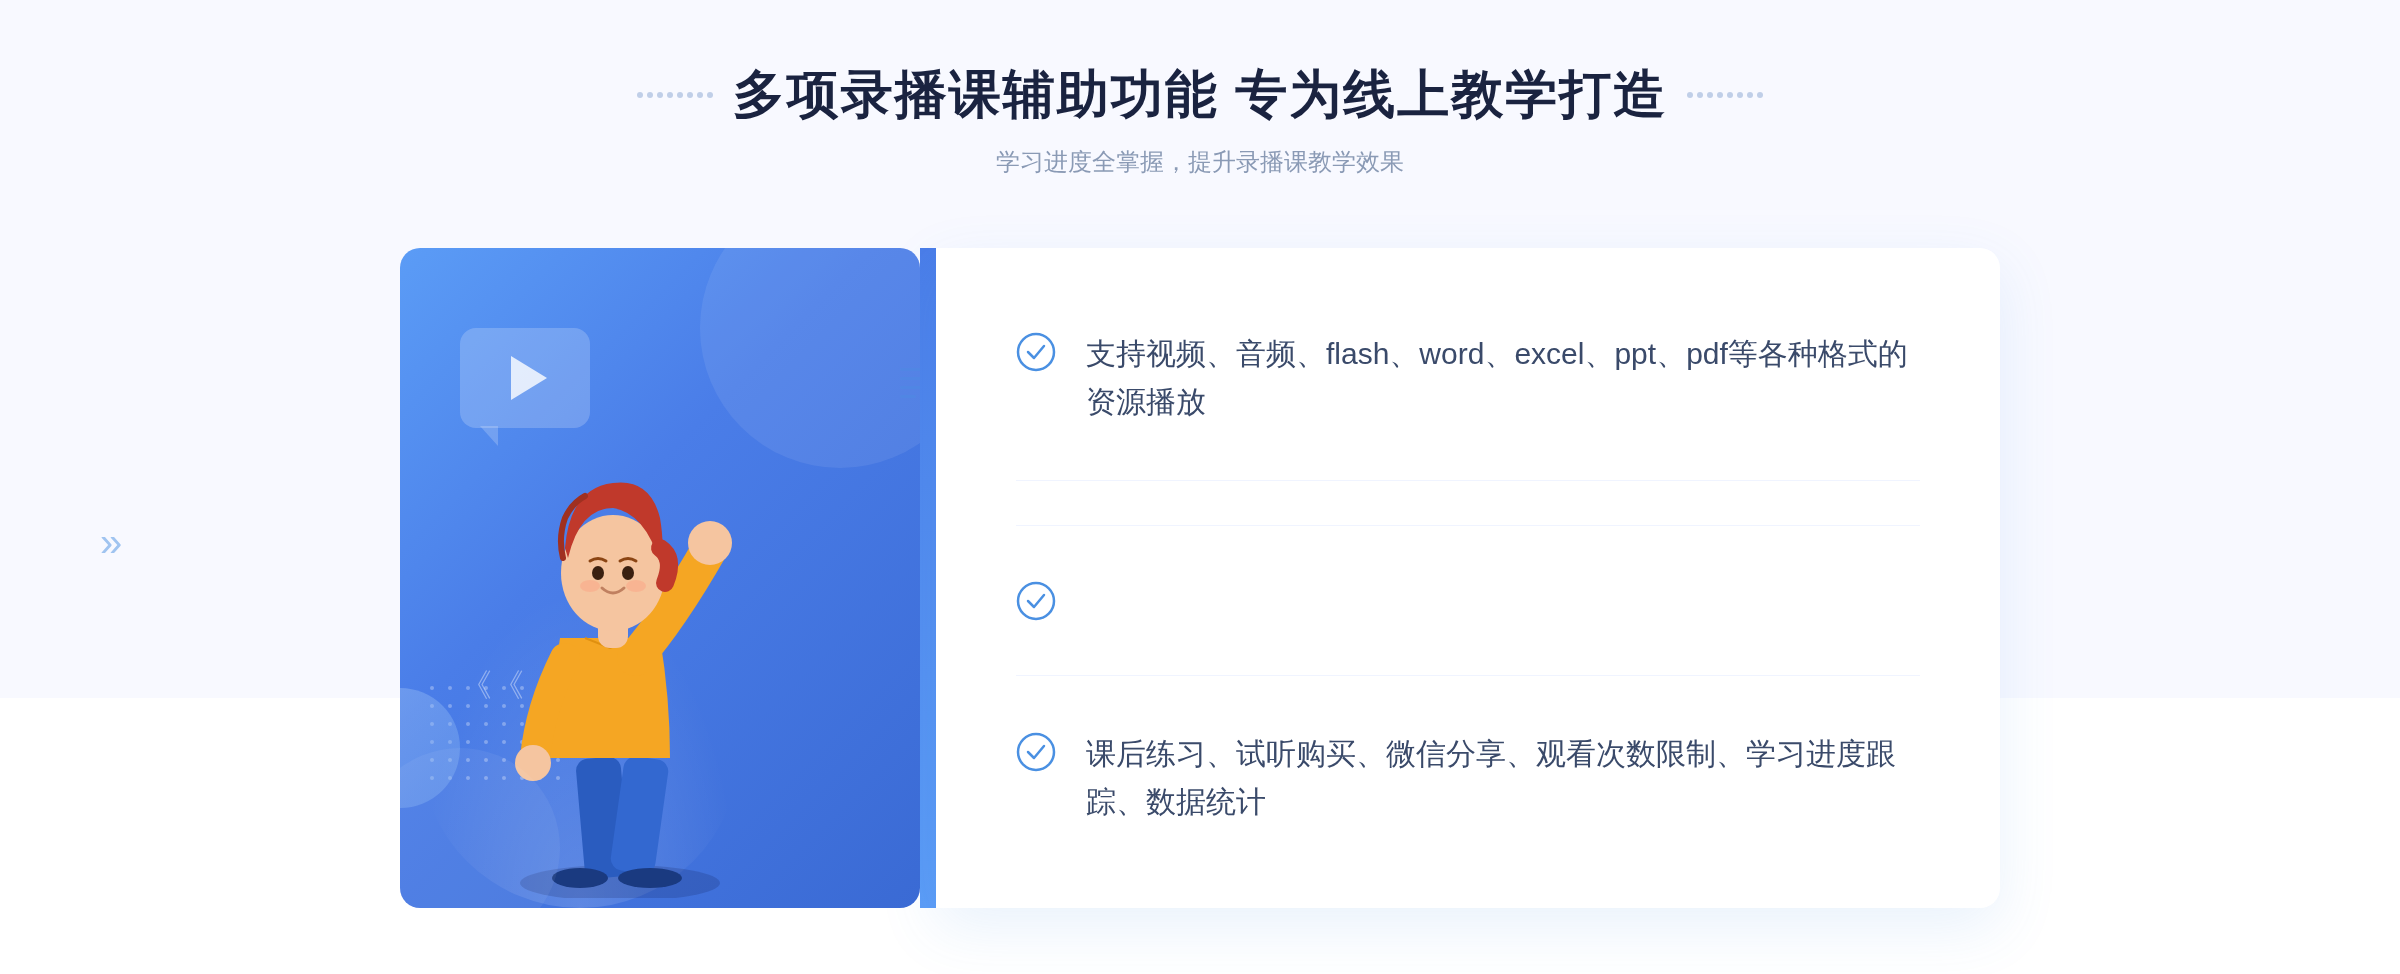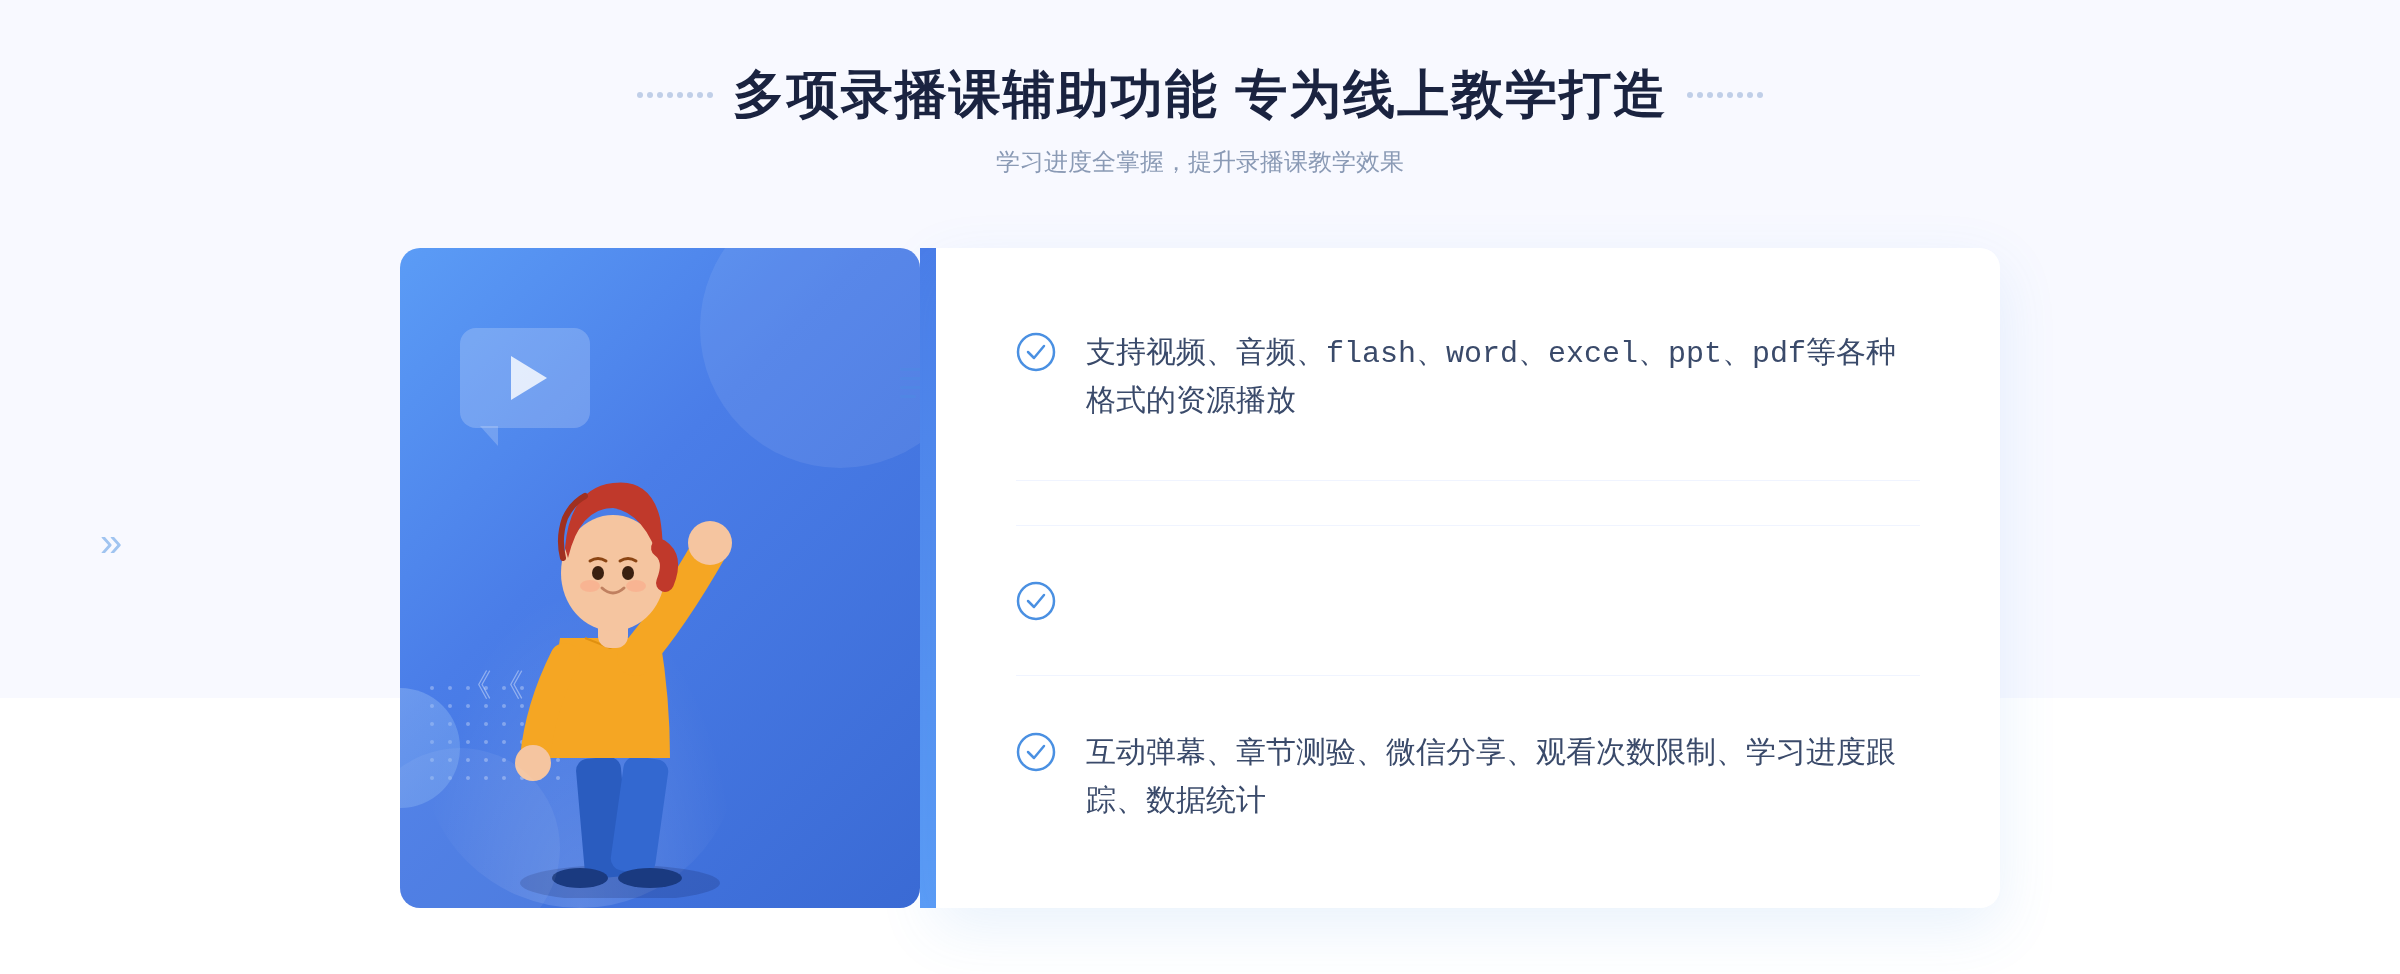--- a/index.html
+++ b/index.html
@@ -247,21 +247,20 @@
       display: flex;
       flex-direction: column;
       justify-content: space-around;
     }
 
     .feature-item {
       display: flex;
       align-items: flex-start;
       gap: 30px;
       padding: 10px 0;
-      font-family: Liberation Mono, monospace;
     }
 
     .check-icon {
       flex-shrink: 0;
       width: 40px;
       height: 40px;
       margin-top: 2px;
     }
 
     .feature-text {
@@ -462,21 +461,21 @@
         </svg>
       </div>
 
       <div class="feature-divider"></div>
 
       <div class="feature-item">
         <svg class="check-icon" viewBox="0 0 40 40" fill="none">
           <circle cx="20" cy="20" r="18" stroke="#4a90e2" stroke-width="2.5"></circle>
           <path d="M12 20 L18 26 L28 14" stroke="#4a90e2" stroke-width="2.5" stroke-linecap="round" stroke-linejoin="round"></path>
         </svg>
-        <span class="feature-text">互动弹幕、章节测验、微信分享、观看次数限制、学习进度跟踪、数据统计</span>
+        <span class="feature-text">课后练习、试听购买、微信分享、观看次数限制、学习进度跟踪、数据统计</span>
       </div>
 
     </div>
 
   </div>
 
   <div class="chevron-left">»</div>
 
 </div>
 

